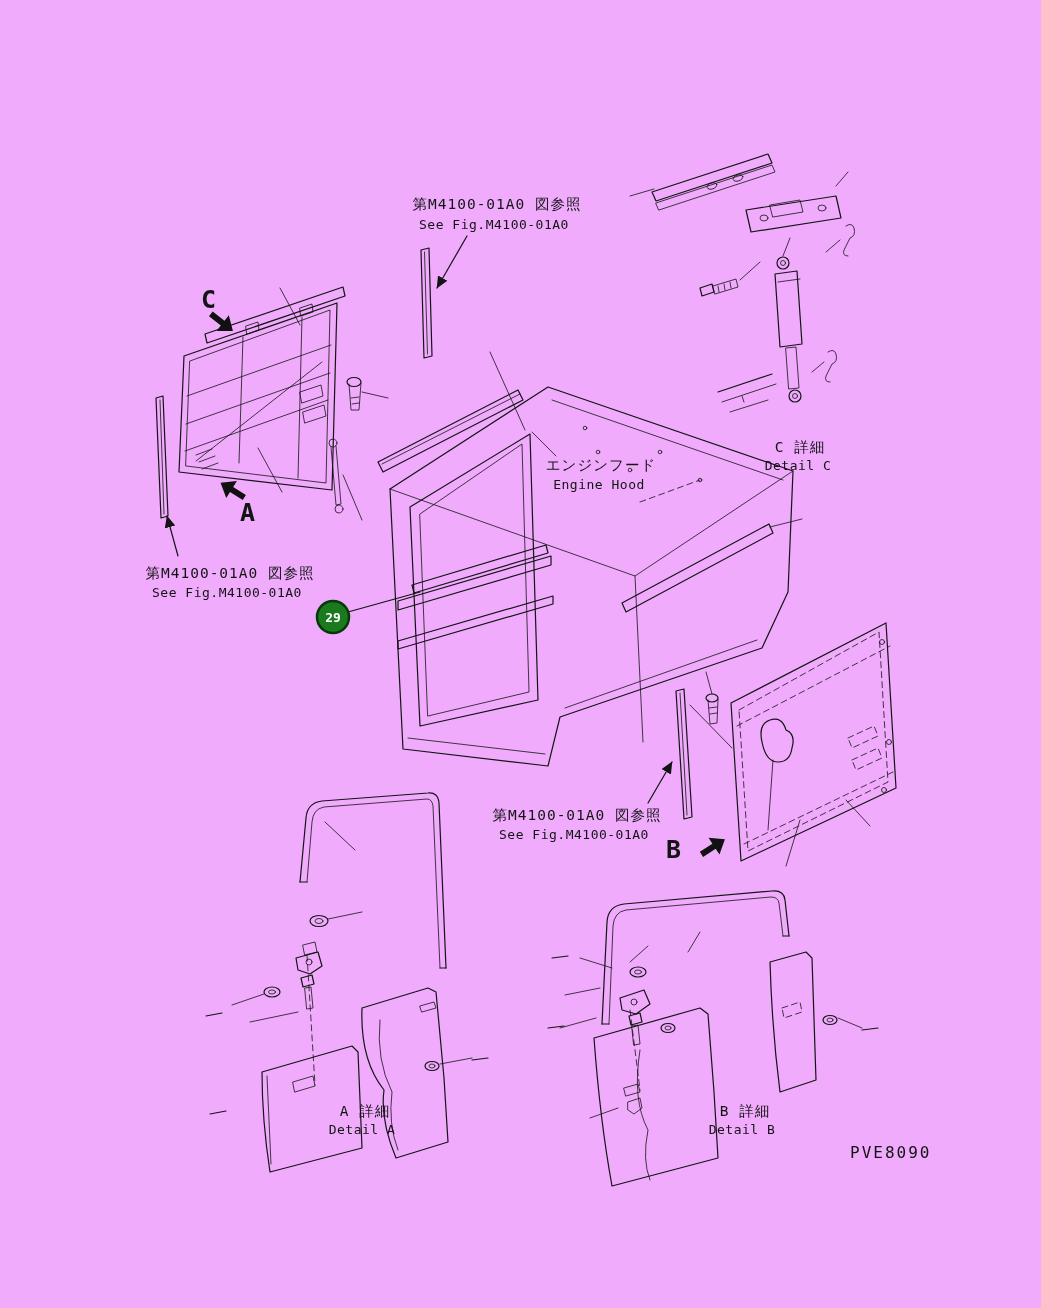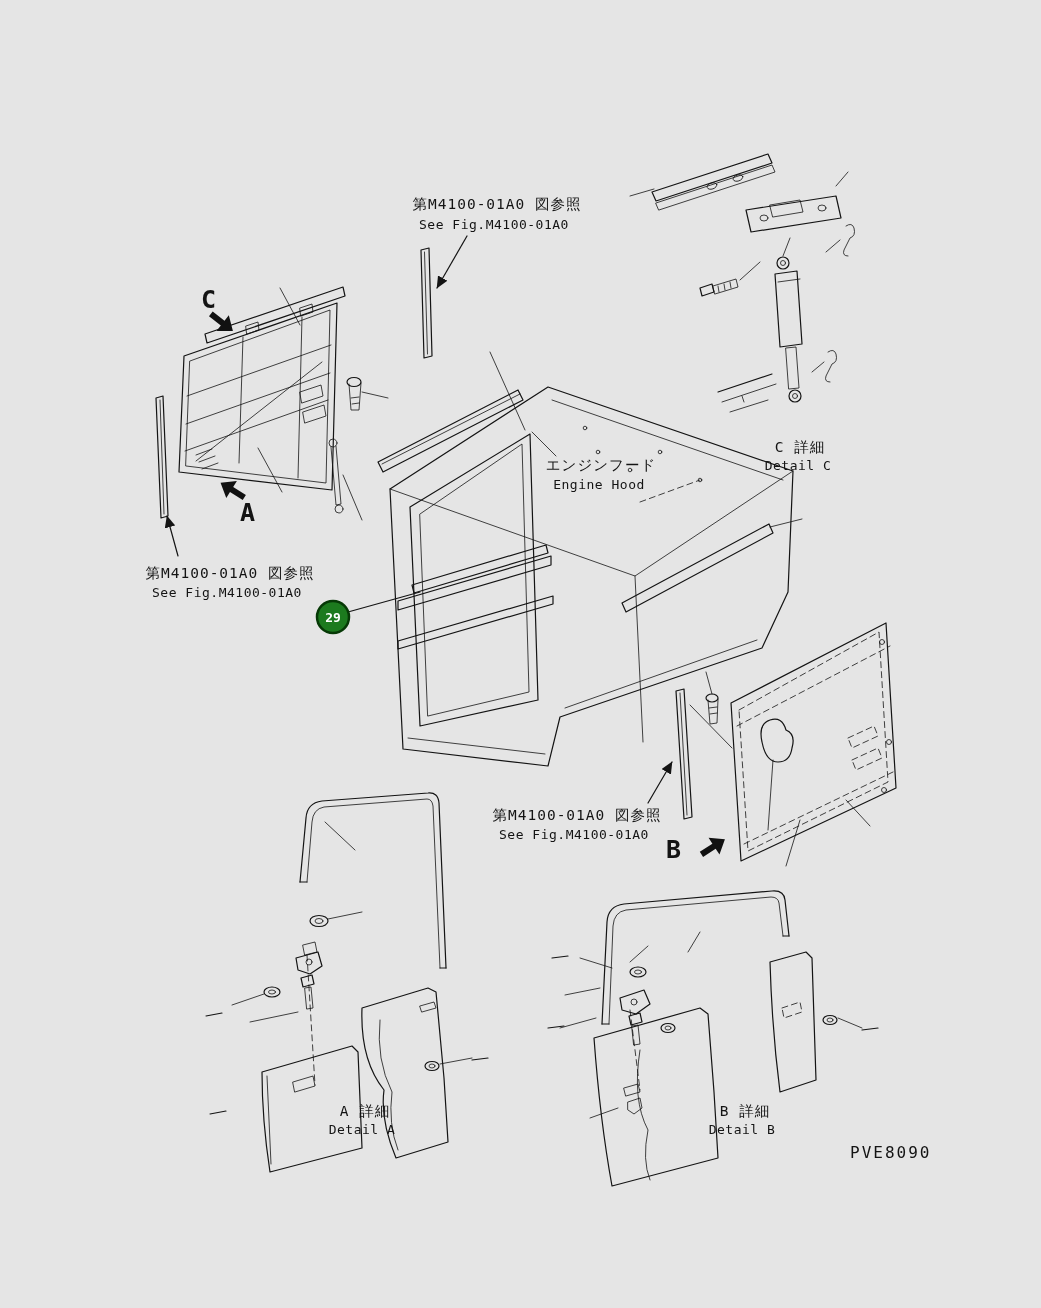--- a/index.html
+++ b/index.html
@@ -1,16 +1,16 @@
 <!DOCTYPE html>
 <html><head>
 <meta charset="utf-8">
 <style>
   html,body{margin:0;padding:0;background:#ffffff;}
-  .page{position:relative;width:1041px;height:1308px;background:#e5e5e5;overflow:hidden;}
+  .page{position:relative;width:1041px;height:1308px;background:#f0abfc;overflow:hidden;}
   svg{position:absolute;left:0;top:0;}
   .ln{fill:none;stroke:#141414;stroke-width:1.2;stroke-linecap:round;stroke-linejoin:round;}
   .thin{stroke-width:0.8;}
   .dash{stroke-dasharray:6 4;}
   .solid{fill:#111;stroke:none;}
   .txt{font-family:"DejaVu Sans Mono","Liberation Mono",monospace;fill:#141414;}
   .t14{font-size:14.5px;letter-spacing:1px;}
   .t13{font-size:13px;letter-spacing:0.5px;}
   .letter{font-size:25px;font-weight:bold;}
   .balloon{fill:#1c7a1e;stroke:#063906;stroke-width:2.5;}

